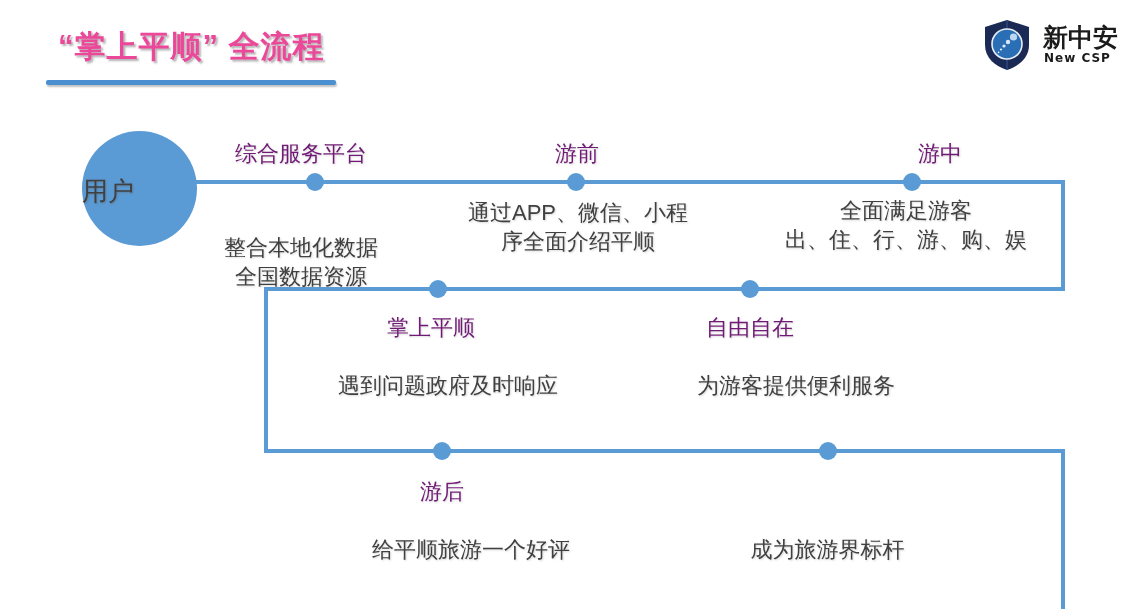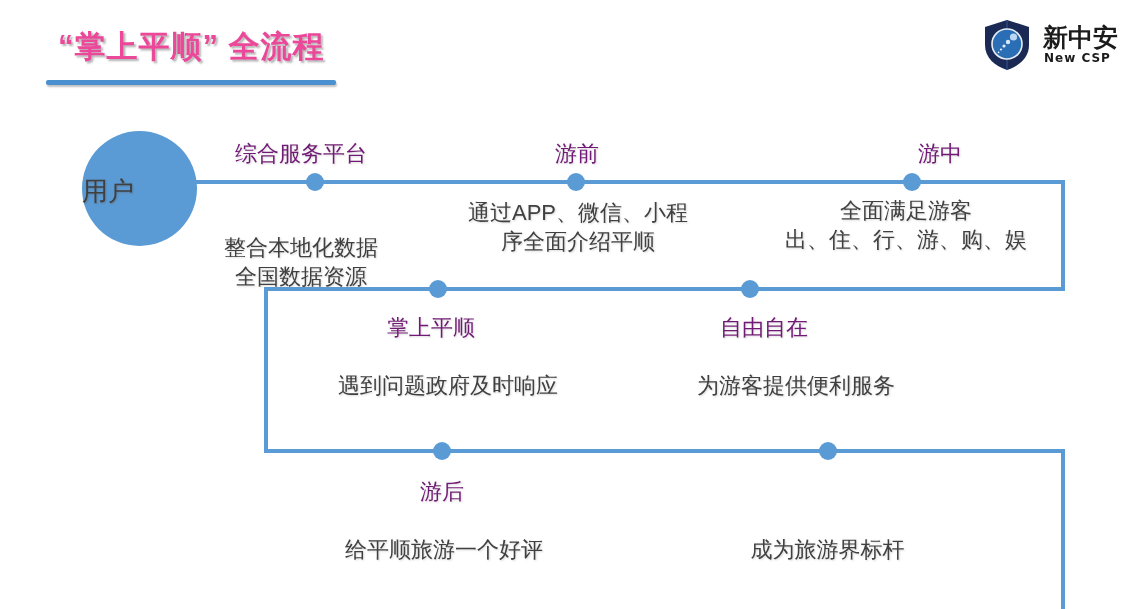--- a/index.html
+++ b/index.html
@@ -132,21 +132,21 @@
   <div class="node-body" style="left:455px;top:198px;width:246px;">通过APP、微信、小程
 序全面介绍平顺</div>
 
   <div class="node-label" style="left:862px;top:139px;width:100px;text-align:right;">游中</div>
   <div class="node-body" style="left:761px;top:198px;width:290px;font-family:Liberation Mono, monospace;">全面满足游客
 出、住、行、游、购、娱</div>
 
   <div class="node-label" style="left:373px;top:313px;width:116px;">掌上平顺</div>
   <div class="node-body" style="left:322px;top:371px;width:252px;">遇到问题政府及时响应</div>
 
-  <div class="node-label" style="left:692px;top:313px;width:116px;text-align:right;">自由自在</div>
+  <div class="node-label" style="left:692px;top:313px;width:116px;">自由自在</div>
   <div class="node-body" style="left:670px;top:371px;width:252px;">为游客提供便利服务</div>
 
   <div class="node-label" style="left:392px;top:477px;width:100px;">游后</div>
-  <div class="node-body" style="left:318px;top:535px;width:252px;">给平顺旅游一个好评</div>
+  <div class="node-body" style="left:318px;top:535px;width:252px;text-align:right;">给平顺旅游一个好评</div>
 
   <div class="node-body" style="left:715px;top:535px;width:225px;">成为旅游界标杆</div>
 
 </div>
 
 </body></html>

